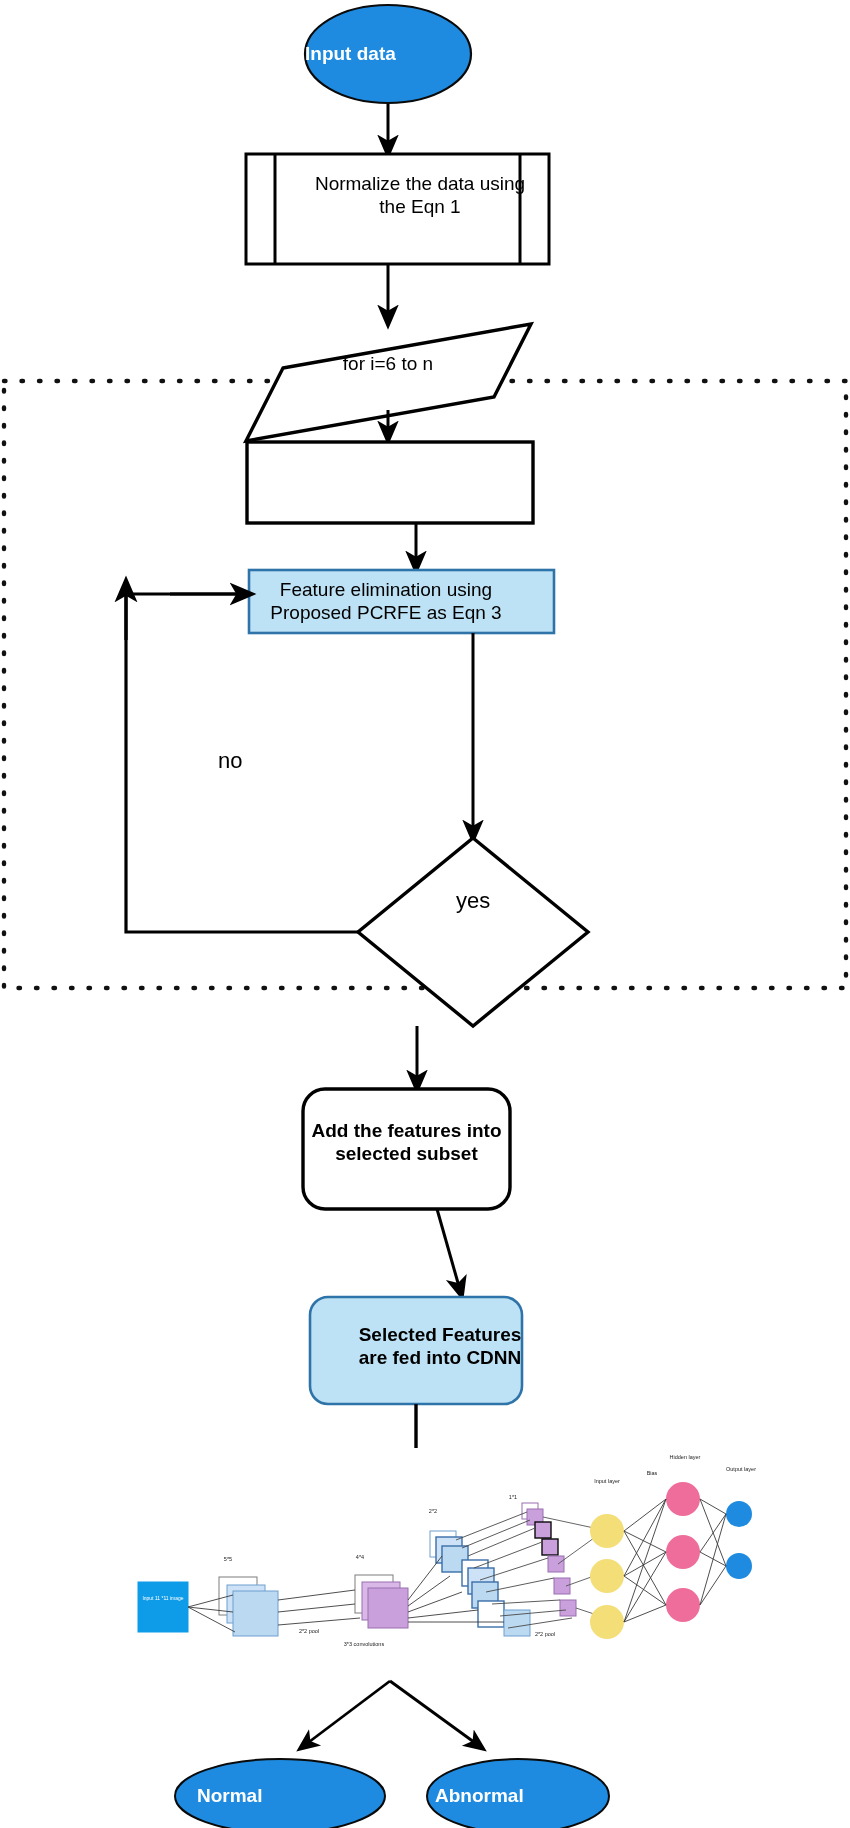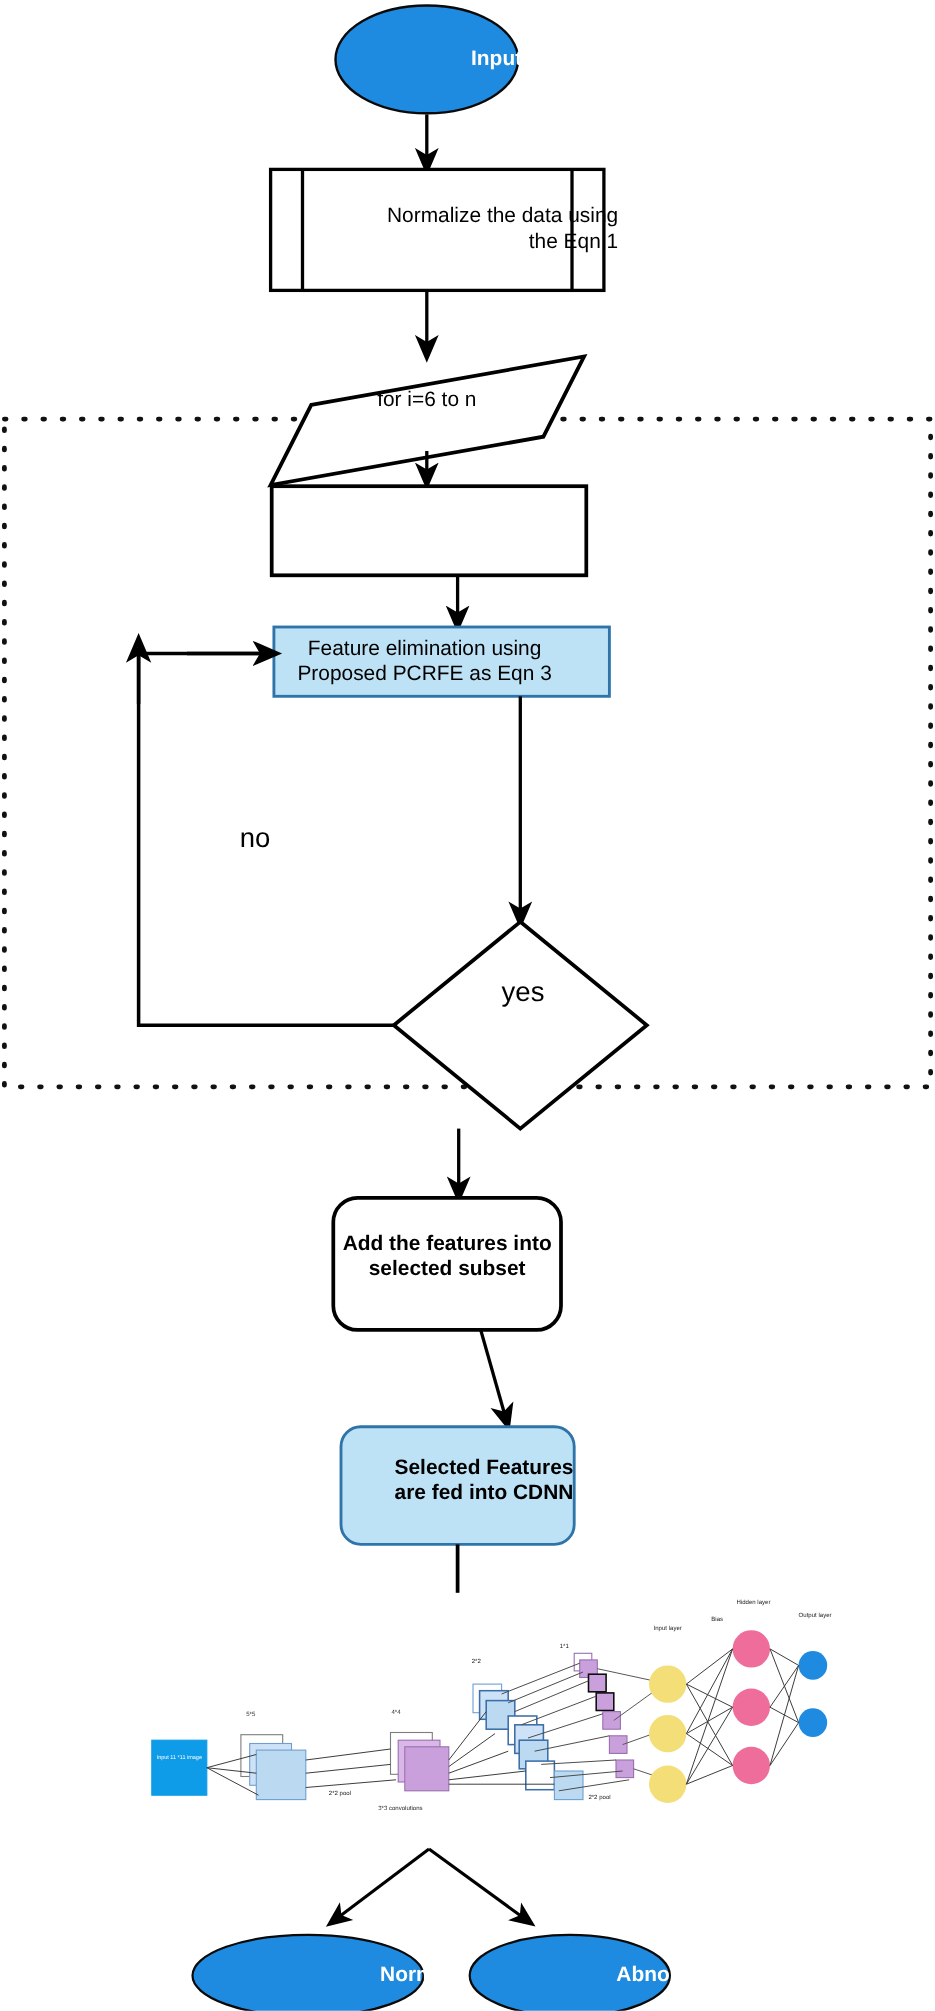--- a/index.html
+++ b/index.html
@@ -2,23 +2,23 @@
 <html><head>
 <meta charset="utf-8">
 <style>
   html,body{margin:0;padding:0;background:#ffffff;}
   body{width:850px;height:1828px;position:relative;
        font-family:"Liberation Sans",sans-serif;overflow:hidden;}
   #stage{position:absolute;left:0;top:0;width:850px;height:1828px;}
   svg#flow{position:absolute;left:0;top:0;width:850px;height:1828px;}
   .nodeText{position:absolute;text-align:center;color:#000;line-height:1.22;
             font-size:19px;white-space:pre-line;}
-  .oval-label{position:absolute;text-align:right;color:#ffffff;font-weight:bold;
-              font-size:19px;line-height:1.1;padding-left:48px;}
-  .small-lbl{position:absolute;font-size:25px;color:#000;}
+  .oval-label{position:absolute;text-align:left;color:#ffffff;font-weight:bold;
+              font-size:19px;line-height:1.1;}
+  .small-lbl{position:absolute;font-size:22px;color:#000;}
   .cnnlbl{position:absolute;font-size:5.5px;color:#222;text-align:center;
           line-height:1.15;font-family:"Liberation Sans",sans-serif;}
   .cnnlbl.w{color:#ffffff;font-size:5px;}
 </style>
 </head>
 <body>
 
 <div id="stage">
 
   <svg id="flow" viewBox="0 0 850 1828">
@@ -167,21 +167,21 @@
 
     <line x1="390" y1="1681" x2="305" y2="1745" stroke="#000" stroke-width="2.8" marker-end="url(#ah)"></line>
     <line x1="390" y1="1681" x2="478" y2="1745" stroke="#000" stroke-width="2.8" marker-end="url(#ah)"></line>
 
     <ellipse cx="280" cy="1796" rx="105" ry="37" fill="#1E8BE0" stroke="#0a0a0a" stroke-width="2"></ellipse>
     <ellipse cx="518" cy="1796" rx="91" ry="37" fill="#1E8BE0" stroke="#0a0a0a" stroke-width="2"></ellipse>
   </svg>
 
   <div class="oval-label" style="left:305px;top:44px;width:166px;">Input data</div>
 
-  <div class="nodeText" style="left:278px;top:185px;width:284px;text-align:right;">Normalize the data using
+  <div class="nodeText" style="left:278px;top:172px;width:284px;">Normalize the data using
 the Eqn 1</div>
 
   <div class="nodeText" style="left:303px;top:352px;width:170px;">for i=6 to n</div>
 
 
   <div class="nodeText" style="left:240px;top:578px;width:292px;">Feature elimination using
 Proposed PCRFE as Eqn 3</div>
 
 
   <div class="nodeText" style="left:300px;top:1119px;width:213px;font-weight:bold;">Add the features into

